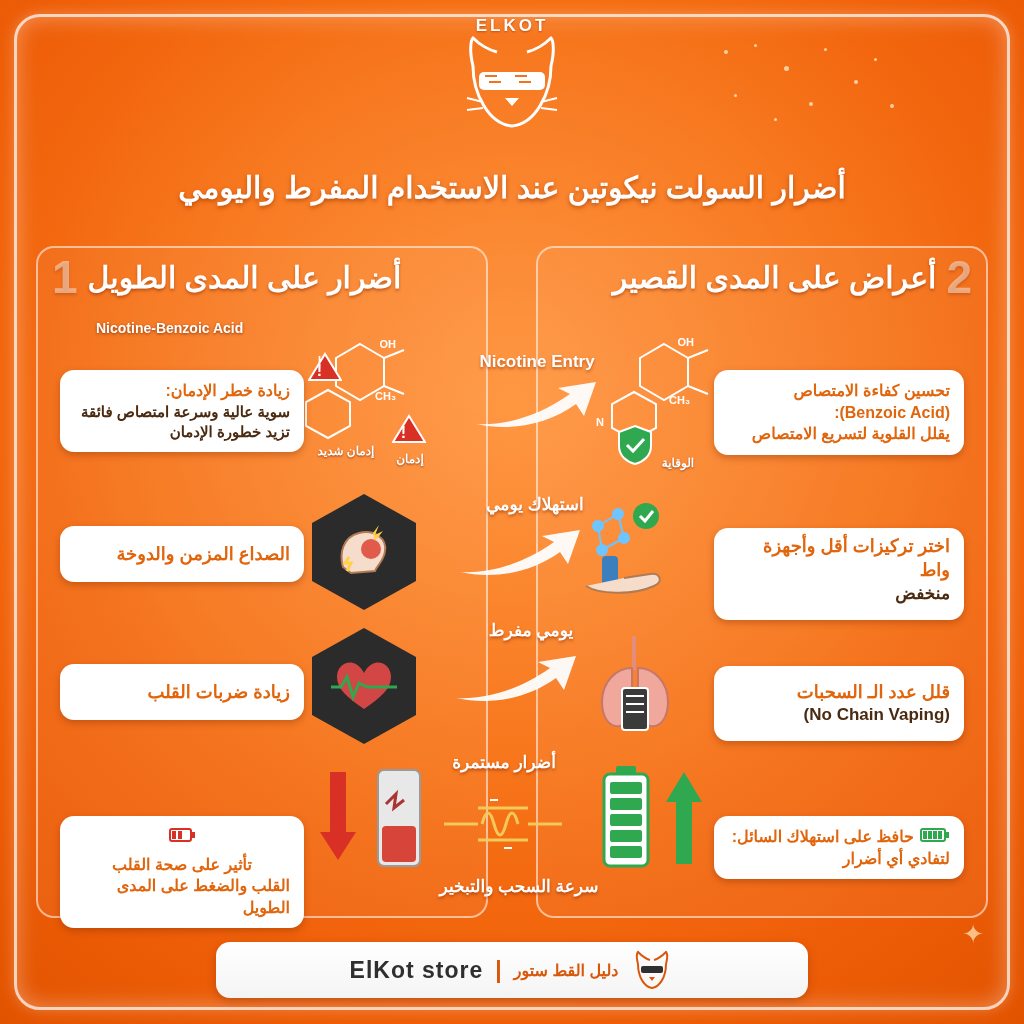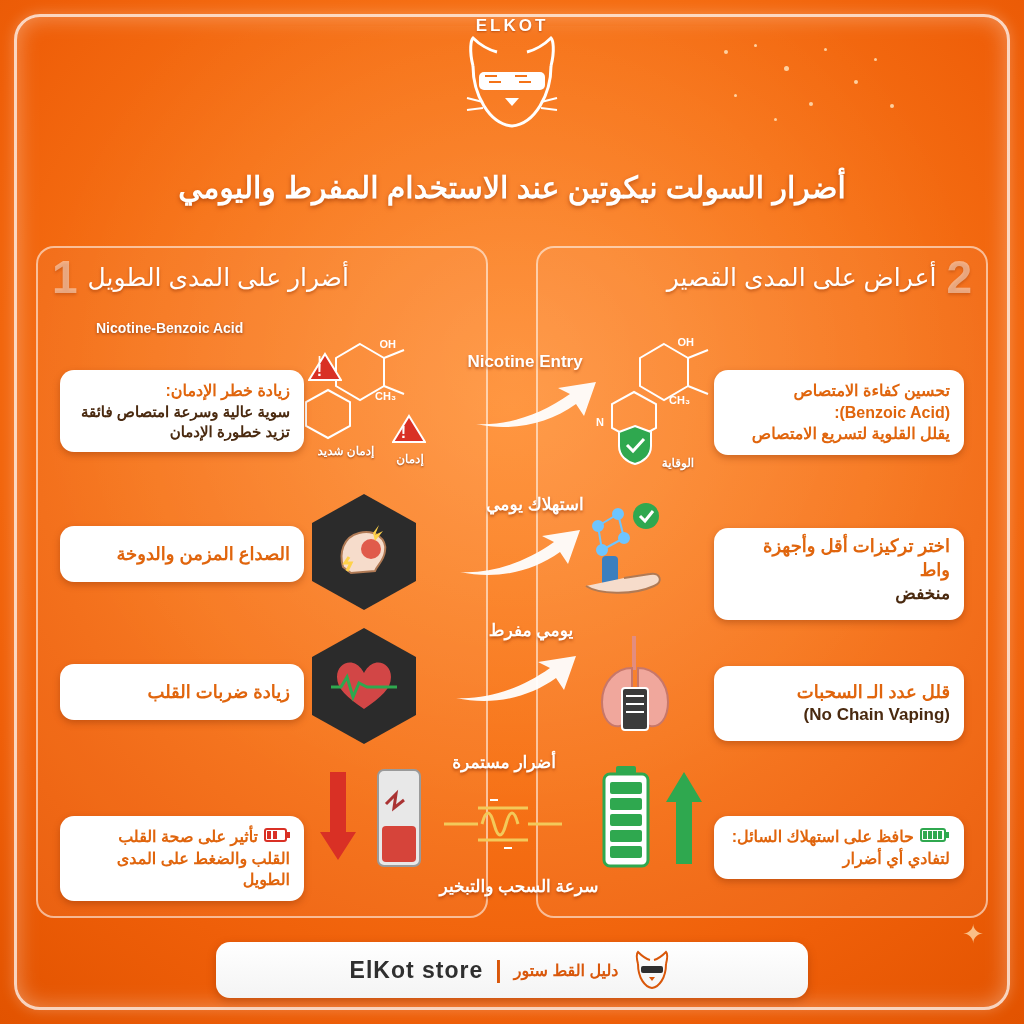--- a/index.html
+++ b/index.html
@@ -77,21 +77,21 @@
     color:#fff;
   }
   .panel.right .panel-head { justify-content: flex-start; }
   .panel.left  .panel-head { justify-content: flex-end; }
   .panel-num {
     font-size: 46px; font-weight: bold; line-height:1;
     color: rgba(255,255,255,0.45);
     text-shadow: 0 2px 3px rgba(140,45,0,0.3);
   }
   .panel-title {
-    font-size: 25px; font-weight: normal;
+    font-size: 30px; font-weight: bold;
     text-shadow: 0 2px 3px rgba(140,45,0,0.5);
   }
 
   
   .card {
     position:absolute;
     background: #ffffff;
     border-radius: 14px;
     box-shadow: 0 3px 7px rgba(120,40,0,0.35);
     padding: 10px 14px;
@@ -276,21 +276,21 @@
 
 <div class="card left-card" style="left:60px; top:500px; width:244px; padding-top:16px; padding-bottom:16px;">
   <div class="l1" style="font-size:18px; text-align:right;">الصداع المزمن والدوخة</div>
 </div>
 
 <div class="card left-card" style="left:60px; top:638px; width:244px; padding-top:16px; padding-bottom:16px;">
   <div class="l1" style="font-size:18px;">زيادة ضربات القلب</div>
 </div>
 
 <div class="card left-card" style="left:60px; top:790px; width:244px;">
-  <div class="l1" style="display:flex; align-items:center; gap:6px; justify-content:flex-start;">
+  <div class="l1" style="display:flex; align-items:center; gap:6px; justify-content:flex-start;flex-direction:column;">
     <span>
       <svg width="26" height="14" viewBox="0 0 26 14">
           <rect x="1" y="1" width="21" height="12" rx="2" fill="#fff" stroke="#d93025" stroke-width="2"></rect>
           <rect x="23" y="4" width="3" height="6" fill="#d93025"></rect>
           <rect x="3" y="3" width="4" height="8" fill="#d93025"></rect>
           <rect x="9" y="3" width="4" height="8" fill="#d93025"></rect>
         </svg>
     </span>
     <span>تأثير على صحة القلب</span>
   </div>
@@ -377,21 +377,21 @@
           <rect x="8" y="3" width="4" height="8" fill="#2fa84f"></rect>
           <rect x="13" y="3" width="4" height="8" fill="#2fa84f"></rect>
           <rect x="18" y="3" width="4" height="8" fill="#2fa84f"></rect>
         </svg>
     </span>
     <span>حافظ على استهلاك السائل:</span>
   </div>
   <div class="l1">لتفادي أي أضرار</div>
 </div>
 
-<div class="arrow-label" style="left:440px; top:352px; width:170px;">Nicotine Entry</div>
+<div class="arrow-label" style="left:452px; top:352px; width:170px;">Nicotine Entry</div>
 <div class="big-arrow" style="left:472px; top:372px;">
   <svg width="130" height="60" viewBox="0 0 130 60">
       <path d="M4 52 C36 54 70 42 98 22 L86 16 L124 10 L112 44 L104 32 C76 52 40 60 4 52 Z" fill="#ffffff"></path>
     </svg>
 </div>
 
 <div class="arrow-label" style="left:460px; top:494px; width:150px;">استهلاك يومي</div>
 <div class="big-arrow" style="left:456px; top:520px;">
   <svg width="130" height="60" viewBox="0 0 130 60">
       <path d="M4 52 C36 54 70 42 98 22 L86 16 L124 10 L112 44 L104 32 C76 52 40 60 4 52 Z" fill="#ffffff"></path>

